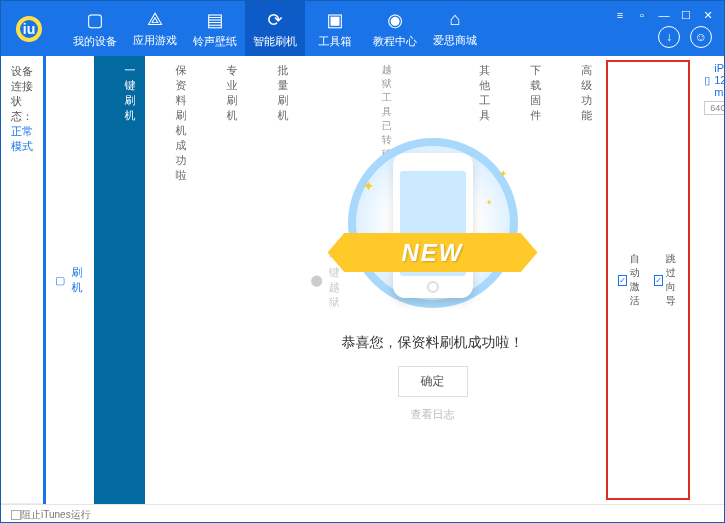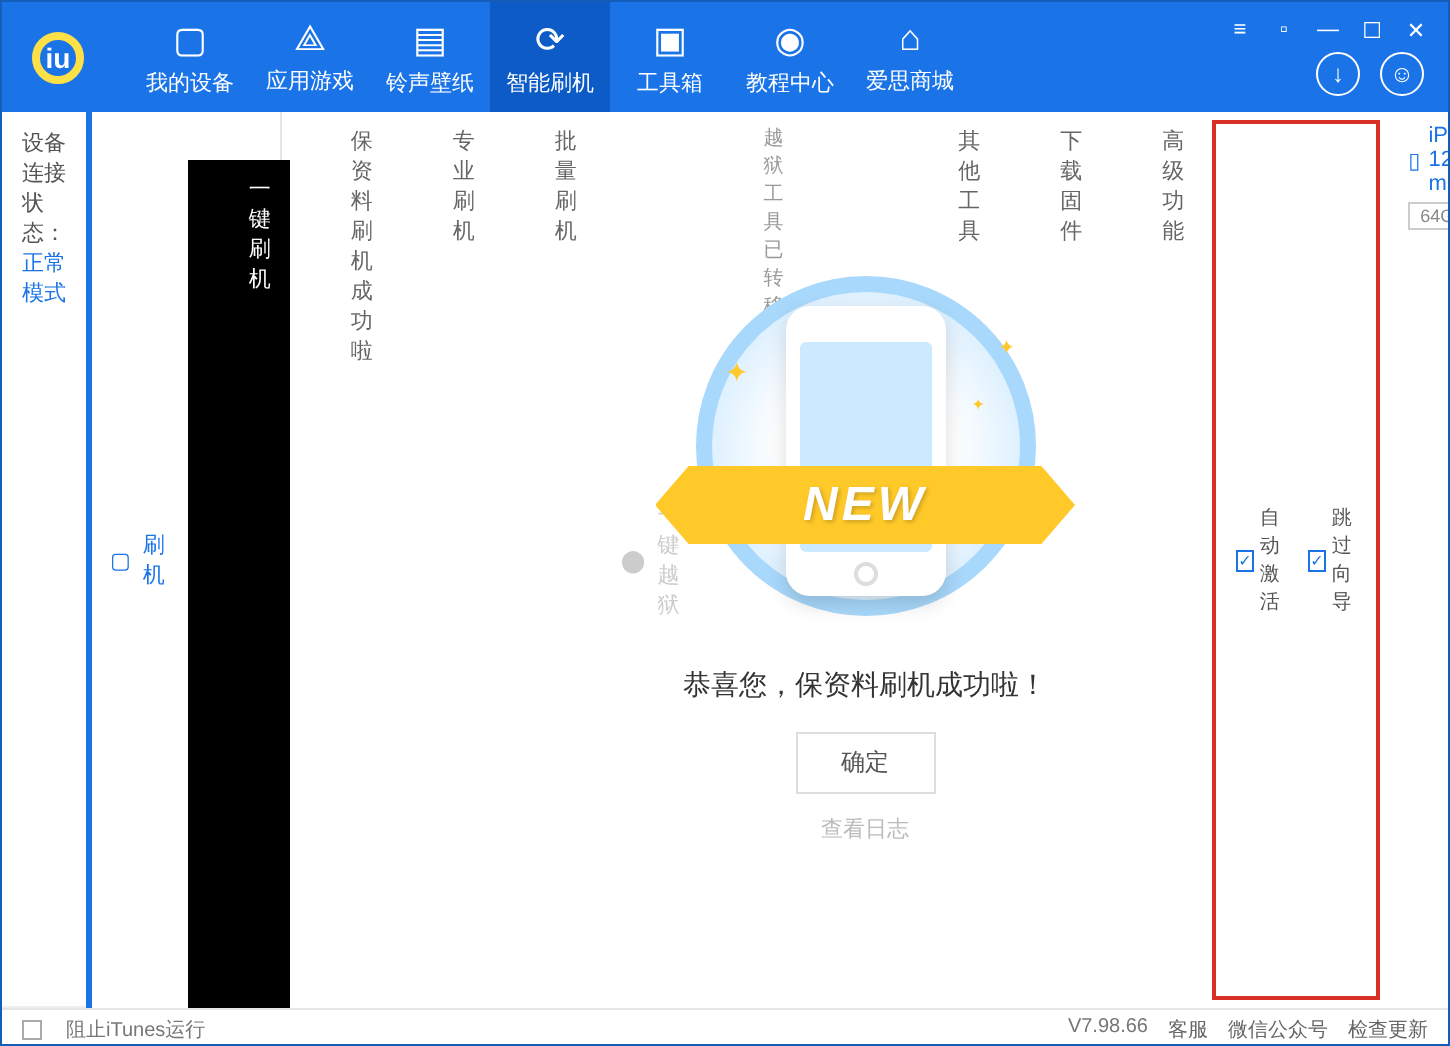--- a/index.html
+++ b/index.html
@@ -20,21 +20,21 @@
 .circle-btn { width: 22px; height: 22px; border: 1.5px solid #fff; border-radius: 50%; display: flex; align-items: center; justify-content: center; cursor: pointer; font-size: 12px; }
 
 .body-area { display: flex; height: 448px; }
 .sidebar { width: 140px; border-right: 1px solid #e5e5e5; display: flex; flex-direction: row; font-size: 11px; color: #666; }
 .status-bar { padding: 8px 10px; font-size: 11px; color: #555; border-bottom: 1px solid #eee; }
 .status-val { color: #1a74e8; }
 .section-header { display: flex; align-items: center; padding: 8px 12px; gap: 6px; color: #888; }
 .section-header.blue { color: #1a74e8; border-left: 3px solid #1a74e8; padding-left: 9px; }
 .section-header.disabled { color: #ccc; }
 .menu-item { padding: 7px 10px 7px 30px; cursor: pointer; color: #666; }
-.menu-item.active { background: #000000; color: #fff; margin-top: 24px; }
+.menu-item.active { background: #0369a1; color: #fff; }
 .transfer-note { padding: 7px 10px 7px 30px; color: #999; font-size: 10px; line-height: 1.4; }
 .checkbox-row { display: flex; gap: 12px; padding: 8px 10px; border: 2px solid #d93025; margin: 4px; }
 .checkbox-item { display: flex; align-items: center; gap: 3px; font-size: 10px; color: #555; }
 .chk { width: 11px; height: 11px; border: 1px solid #1a74e8; display: inline-flex; align-items: center; justify-content: center; font-size: 8px; color: #1a74e8; }
 .device-info { padding: 6px 10px; }
 .device-name { color: #1a74e8; font-size: 11px; display: flex; align-items: center; gap: 4px; }
 .device-badge { border: 1px solid #ccc; padding: 1px 5px; font-size: 9px; color: #888; margin-top: 3px; display: inline-block; }
 
 .main { flex: 1; display: flex; flex-direction: column; align-items: center; justify-content: center; position: relative; }
 .phone-img { position: relative; width: 190px; height: 180px; }
@@ -43,21 +43,21 @@
 .phone-inner { width: 66px; height: 105px; background: #cbe9ff; margin: 18px auto 0; border-radius: 3px; }
 .phone-home { width: 12px; height: 12px; border: 2px solid #ddd; border-radius: 50%; margin: 5px auto 0; }
 .ribbon { position: absolute; left: -10px; top: 95px; width: 210px; height: 39px; background: #ffc929; display: flex; align-items: center; justify-content: center; font-weight: bold; font-style: italic; font-size: 24px; color: #fff; letter-spacing: 2px; clip-path: polygon(8% 0,92% 0,100% 50%,92% 100%,8% 100%,0 50%); text-shadow: 1px 1px 2px rgba(0,0,0,0.2); }
 .stars { position: absolute; font-size: 14px; color: #ffc929; }
 .s1 { left: 25px; top: 40px; } .s2 { right: 20px; top: 30px; font-size: 10px; } .s3 { right: 35px; top: 60px; font-size: 8px; }
 .success-msg { margin-top: 16px; font-size: 14px; color: #333; }
 .ok-btn { margin-top: 14px; padding: 6px 22px; border: 1px solid #ddd; background: #fff; font-size: 12px; color: #555; cursor: pointer; }
 .log-link { margin-top: 10px; font-size: 11px; color: #bbb; cursor: pointer; }
 
 .footer { height: 20px; border-top: 1px solid #e5e5e5; display: flex; align-items: center; font-size: 10px; color: #777; padding: 0 10px; }
-.footer-left { display: flex; align-items: center; gap: 12px; }
+.footer-left { display: flex; align-items: center; gap: 0; }
 .footer-chk { width: 10px; height: 10px; border: 1px solid #aaa; }
 .footer-right { margin-left: auto; display: flex; gap: 10px; }
 .footer-link { color: #666; cursor: pointer; }
 </style>
 </head>
 <body>
 
 <div class="header">
   <div class="logo-area">
     <div class="logo-icon">iu</div>
@@ -168,19 +168,13 @@
     <button class="ok-btn">确定</button>
     <div class="log-link">查看日志</div>
   </div>
 </div>
 
 <div class="footer">
   <label class="footer-left">
     <span class="footer-chk"></span>
       <span>阻止iTunes运行</span>
   </label>
-  <div class="footer-right">
-    <span>V7.98.66</span>
-    <span class="footer-link">客服</span>
-    <span class="footer-link">微信公众号</span>
-    <span class="footer-link">检查更新</span>
-  </div>
 </div>
 
 </body></html>

